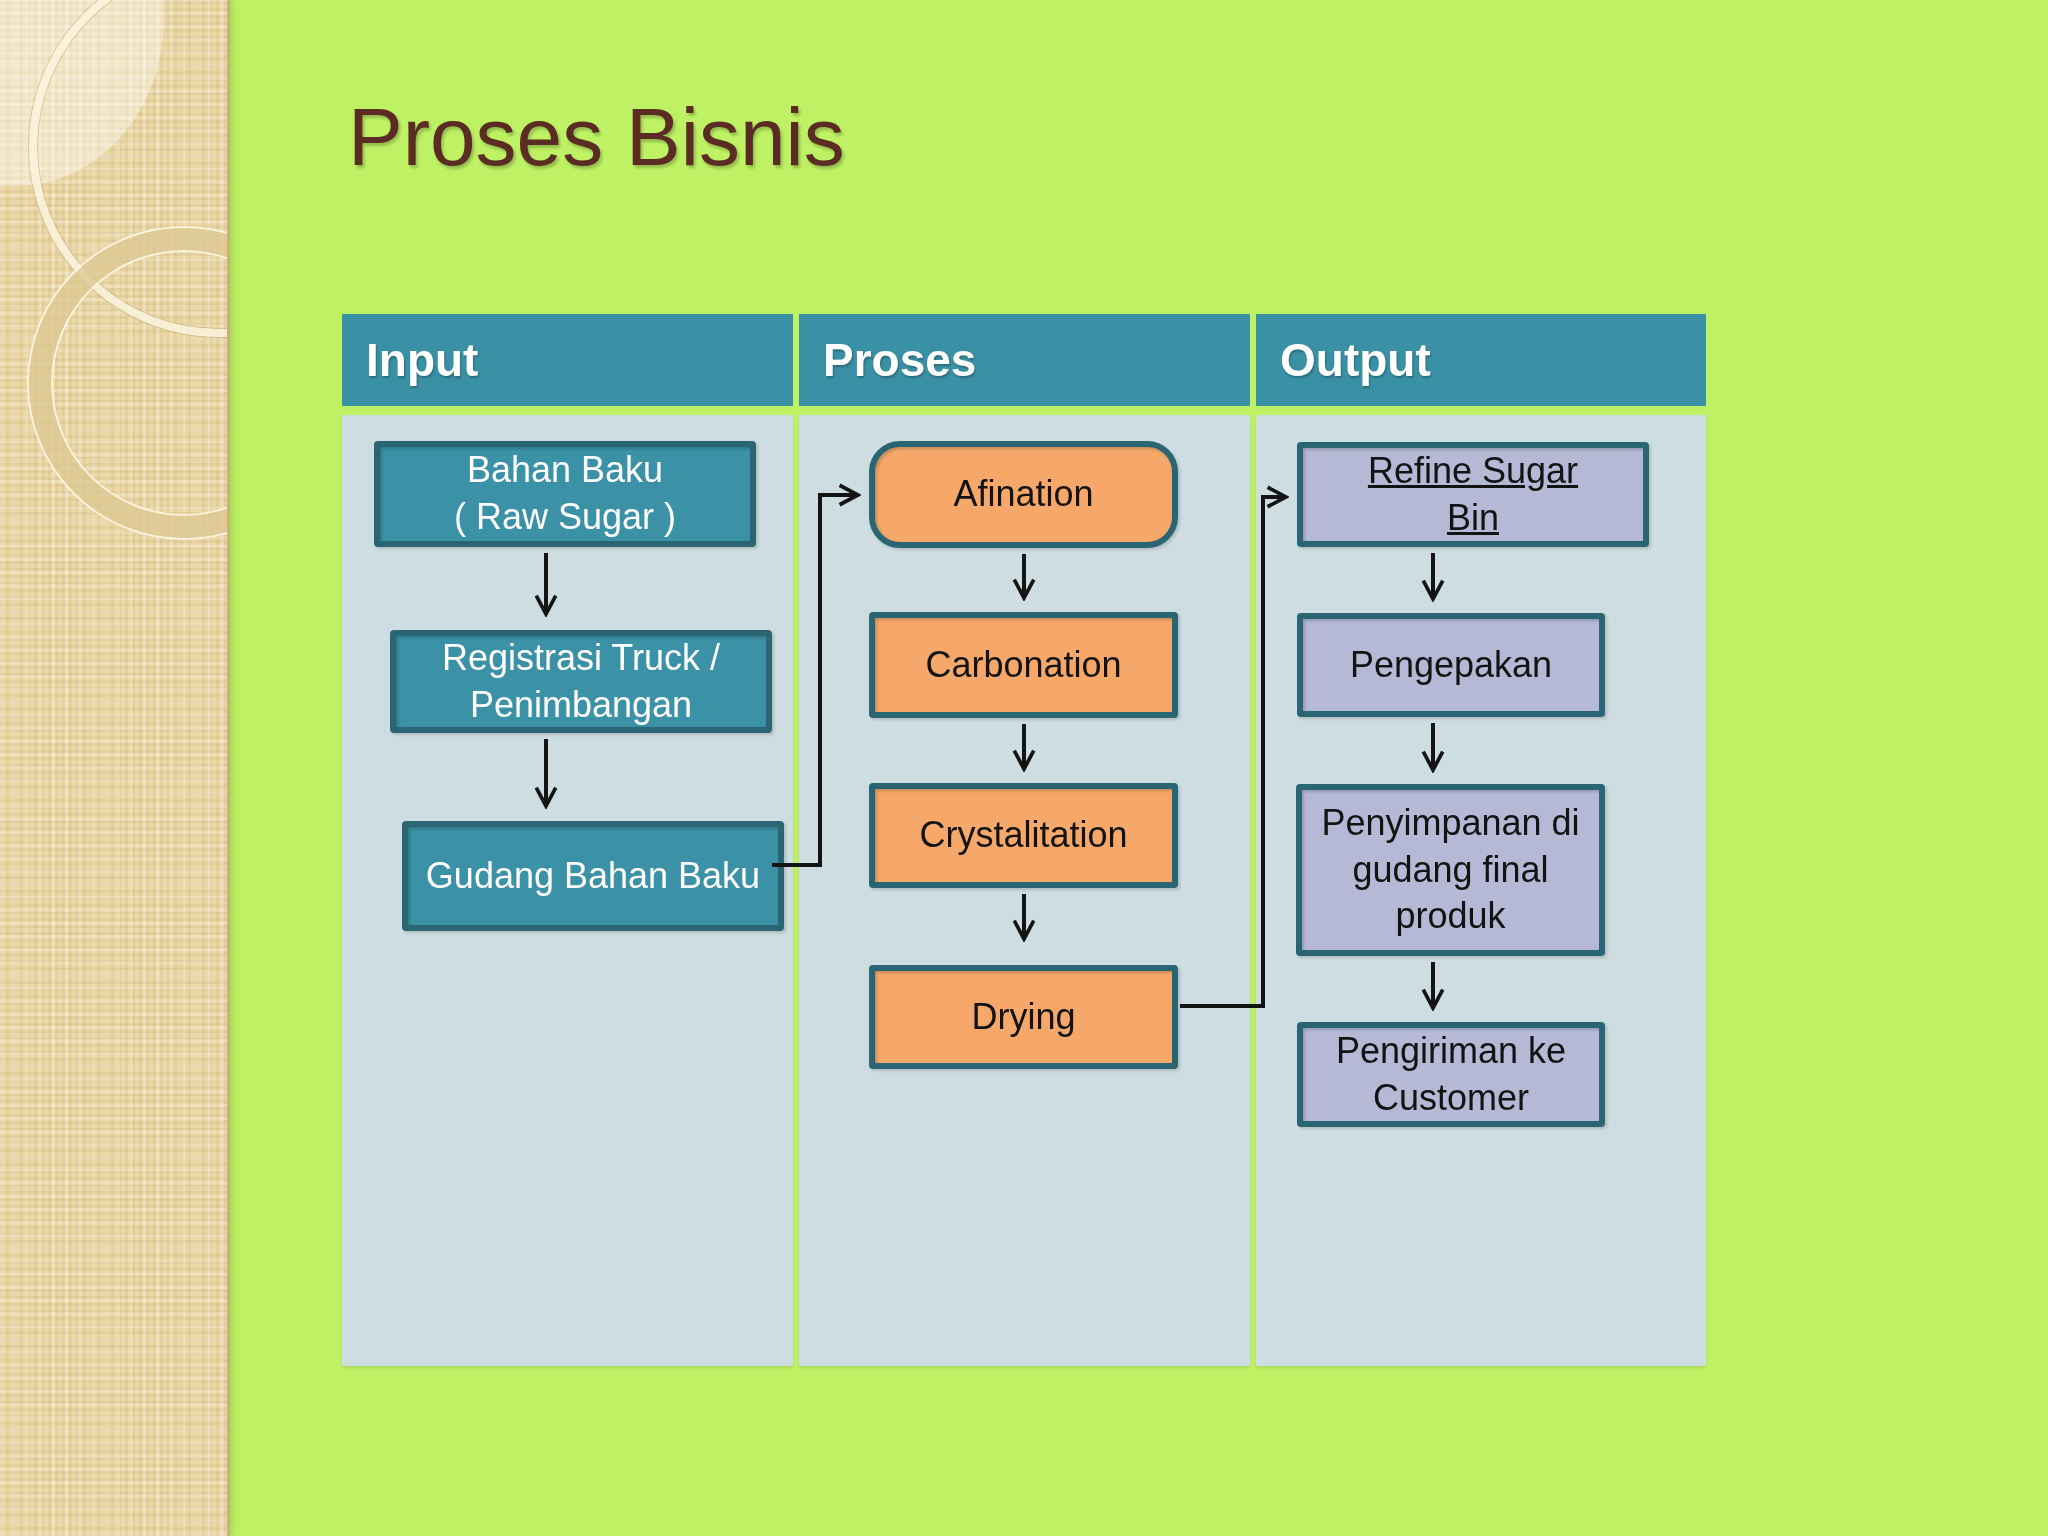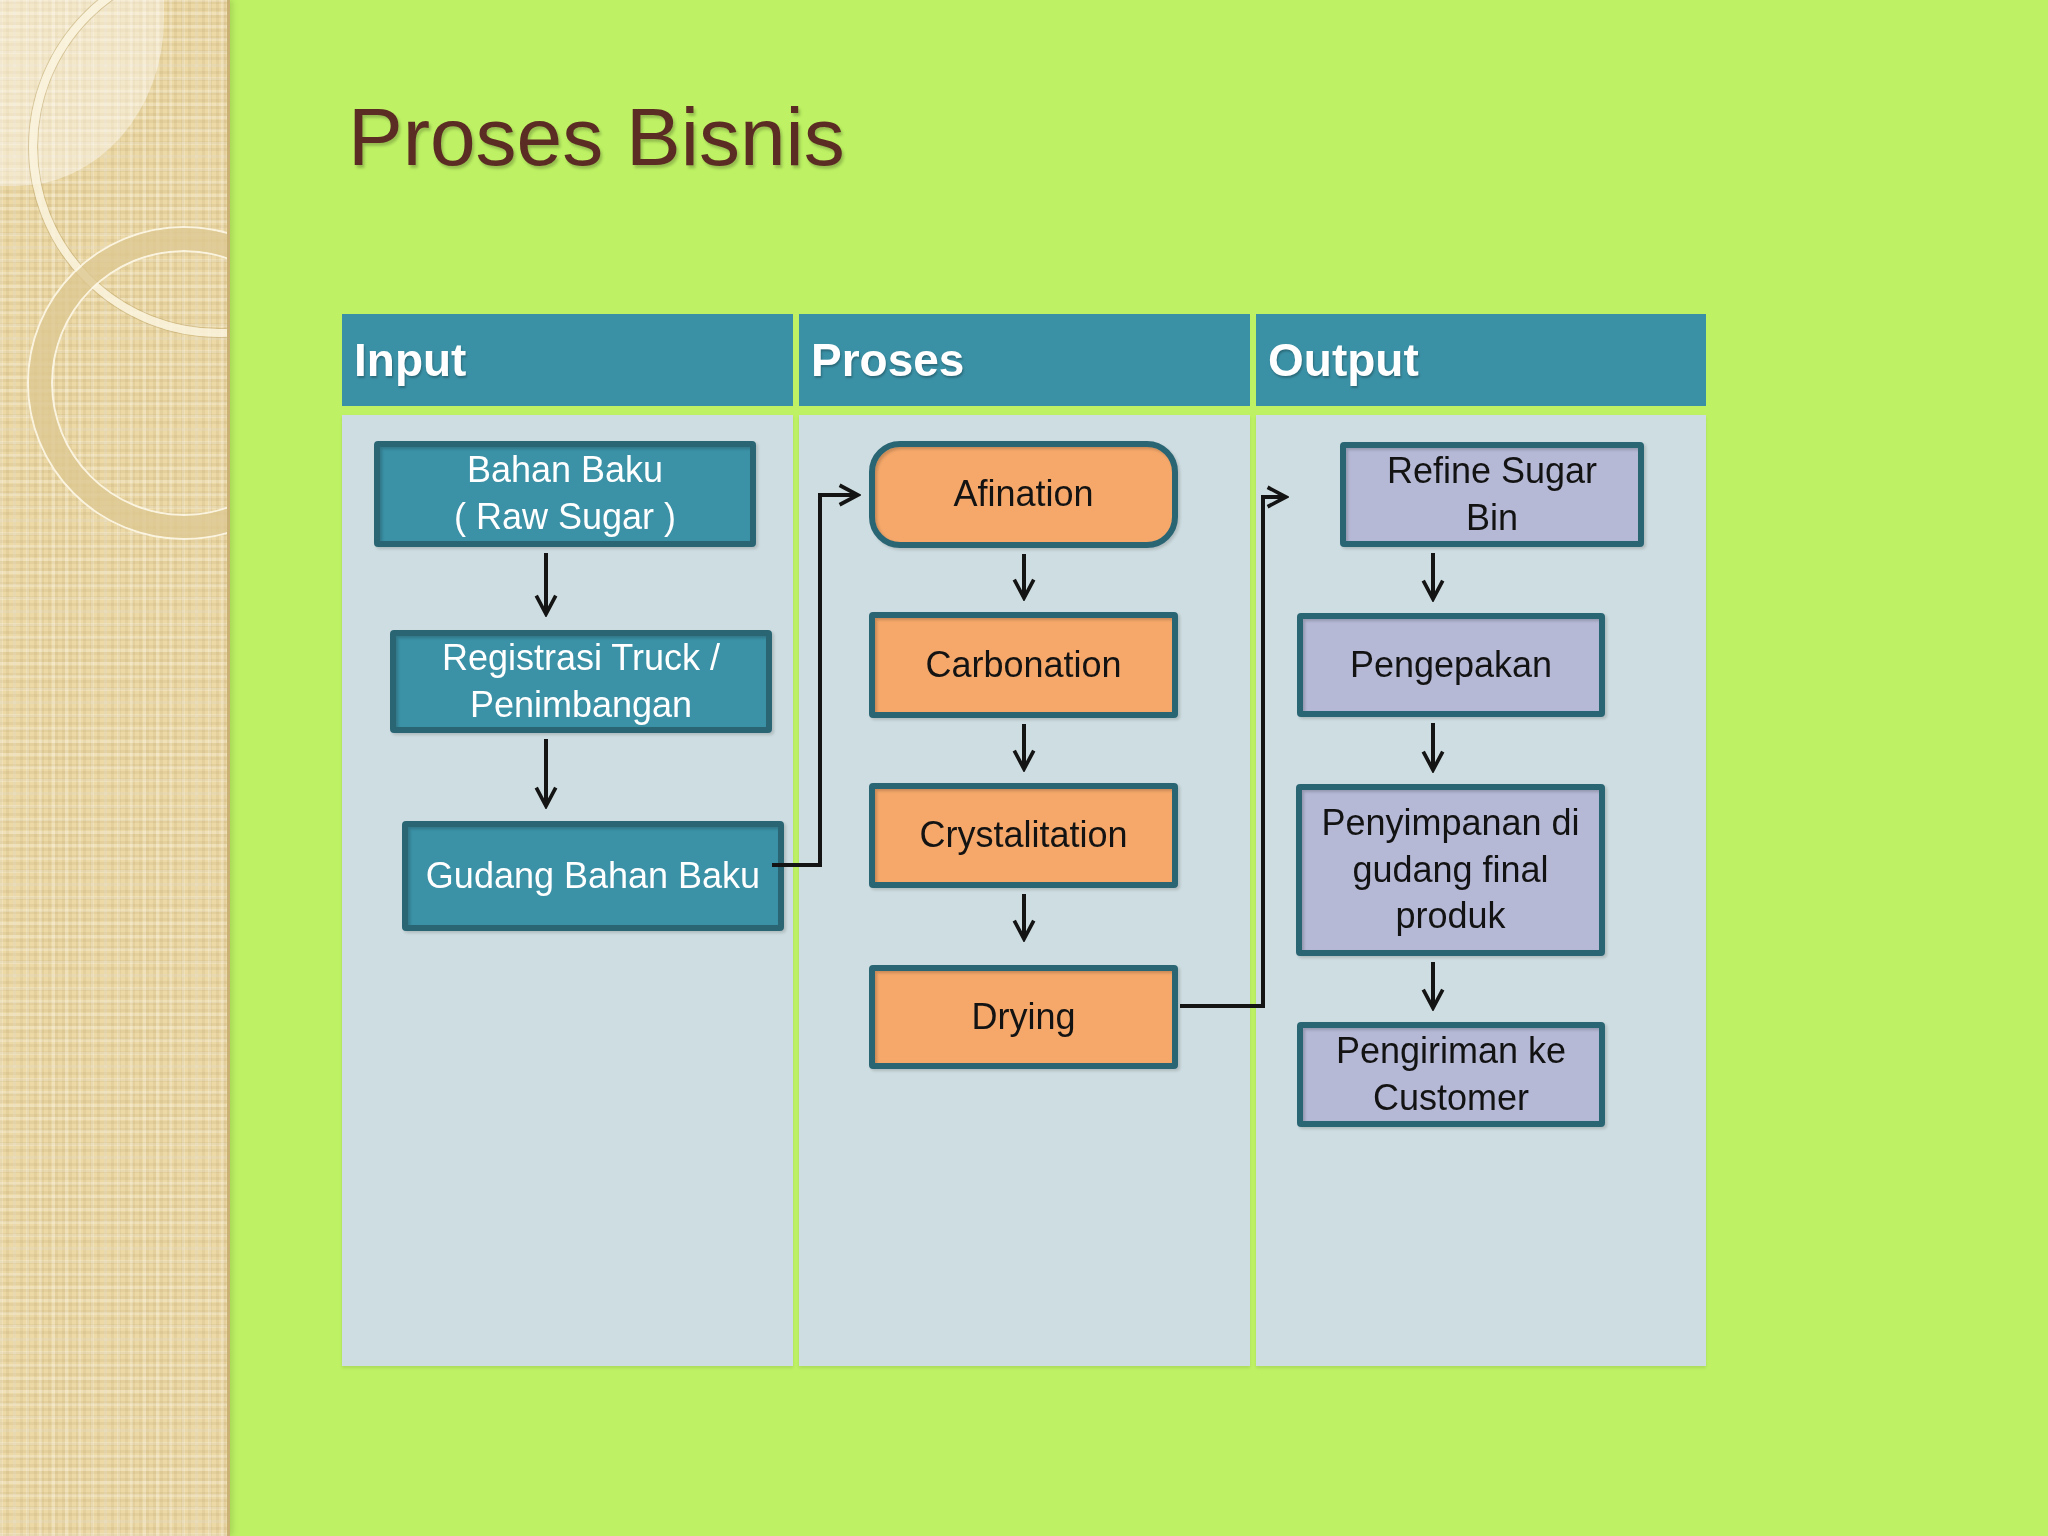--- a/index.html
+++ b/index.html
@@ -46,21 +46,21 @@
     color:var(--title-text,#5b2c23);
     text-shadow:2px 3px 3px rgba(0,0,0,0.22);
     letter-spacing:0px;
   }
   
   .col-header{
     position:absolute;top:314px;height:92px;
     background:var(--header-teal,#3a90a5);
     color:#ffffff;font-size:46px;font-weight:700;
     display:flex;align-items:center;
-    padding-left:12px;box-sizing:border-box;
+    padding-left:24px;box-sizing:border-box;
     text-shadow:1px 2px 2px rgba(0,0,0,0.25);
   }
   .col-body{
     position:absolute;top:415px;height:951px;
     background:var(--column-body,#cedde1);
     box-shadow:0 2px 3px rgba(0,0,0,0.10);
   }
   .hdr-input,.body-input{left:342px;width:451px;}
   .hdr-proses,.body-proses{left:799px;width:451px;}
   .hdr-output,.body-output{left:1256px;width:450px;}
@@ -106,21 +106,21 @@
 ( Raw Sugar )</div>
   <div class="node node-teal" style="left:390px;top:630px;width:382px;height:103px;">Registrasi Truck /
 Penimbangan</div>
   <div class="node node-teal" style="left:402px;top:821px;width:382px;height:110px;text-align:center;">Gudang Bahan Baku</div>
 
   <div class="node node-orange" style="left:869px;top:441px;width:309px;height:107px;border-radius:31px;">Afination</div>
   <div class="node node-orange" style="left:869px;top:612px;width:309px;height:106px;">Carbonation</div>
   <div class="node node-orange" style="left:869px;top:783px;width:309px;height:105px;">Crystalitation</div>
   <div class="node node-orange" style="left:869px;top:965px;width:309px;height:104px;">Drying</div>
 
-  <div class="node node-lavender" style="left:1340px;top:442px;width:304px;height:105px;">Refine Sugar
+  <div class="node node-lavender" style="left:1297px;top:442px;width:352px;height:105px;text-decoration:underline;">Refine Sugar
 Bin</div>
   <div class="node node-lavender" style="left:1297px;top:613px;width:308px;height:104px;">Pengepakan</div>
   <div class="node node-lavender" style="left:1296px;top:784px;width:309px;height:172px;">Penyimpanan di
 gudang final
 produk</div>
   <div class="node node-lavender" style="left:1297px;top:1022px;width:308px;height:105px;">Pengiriman ke
 Customer</div>
 
   <svg class="overlay" width="2048" height="1536" viewBox="0 0 2048 1536">
     <defs>

